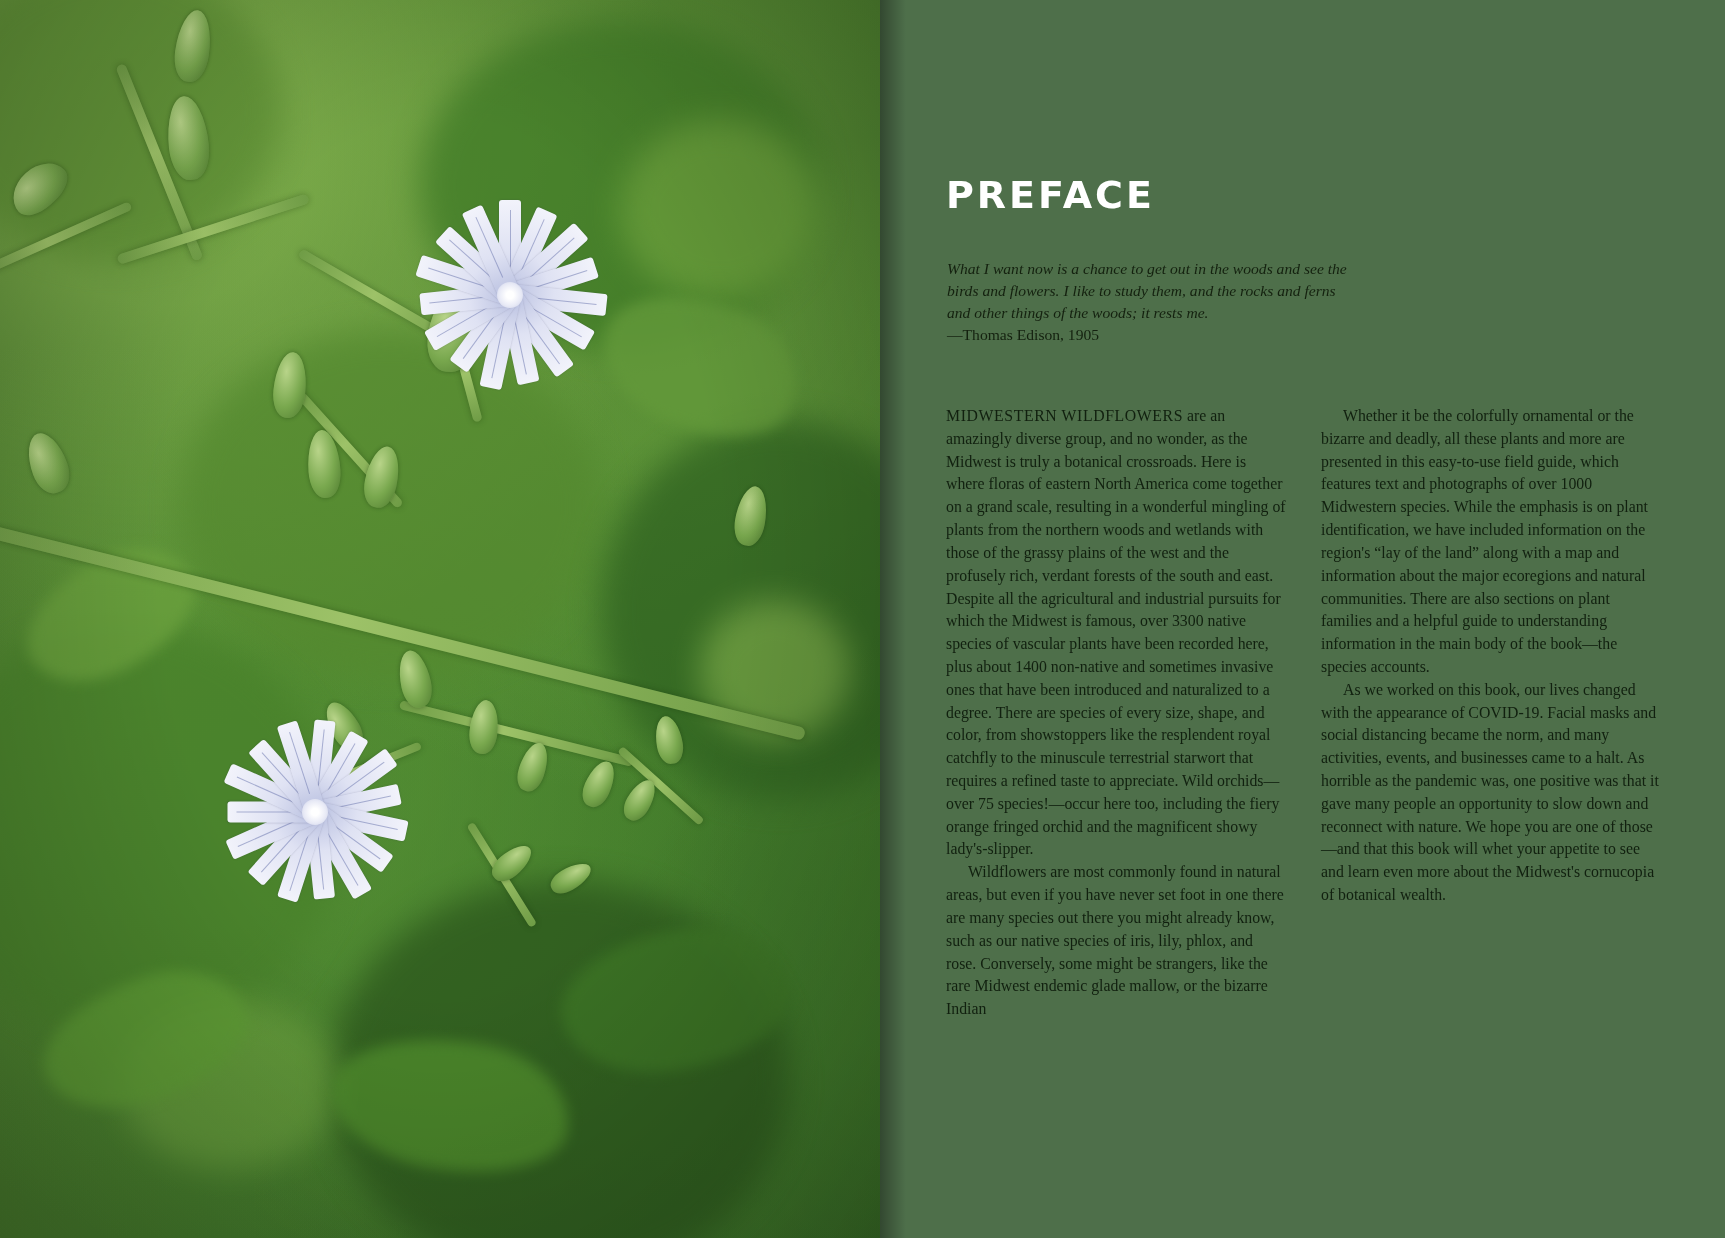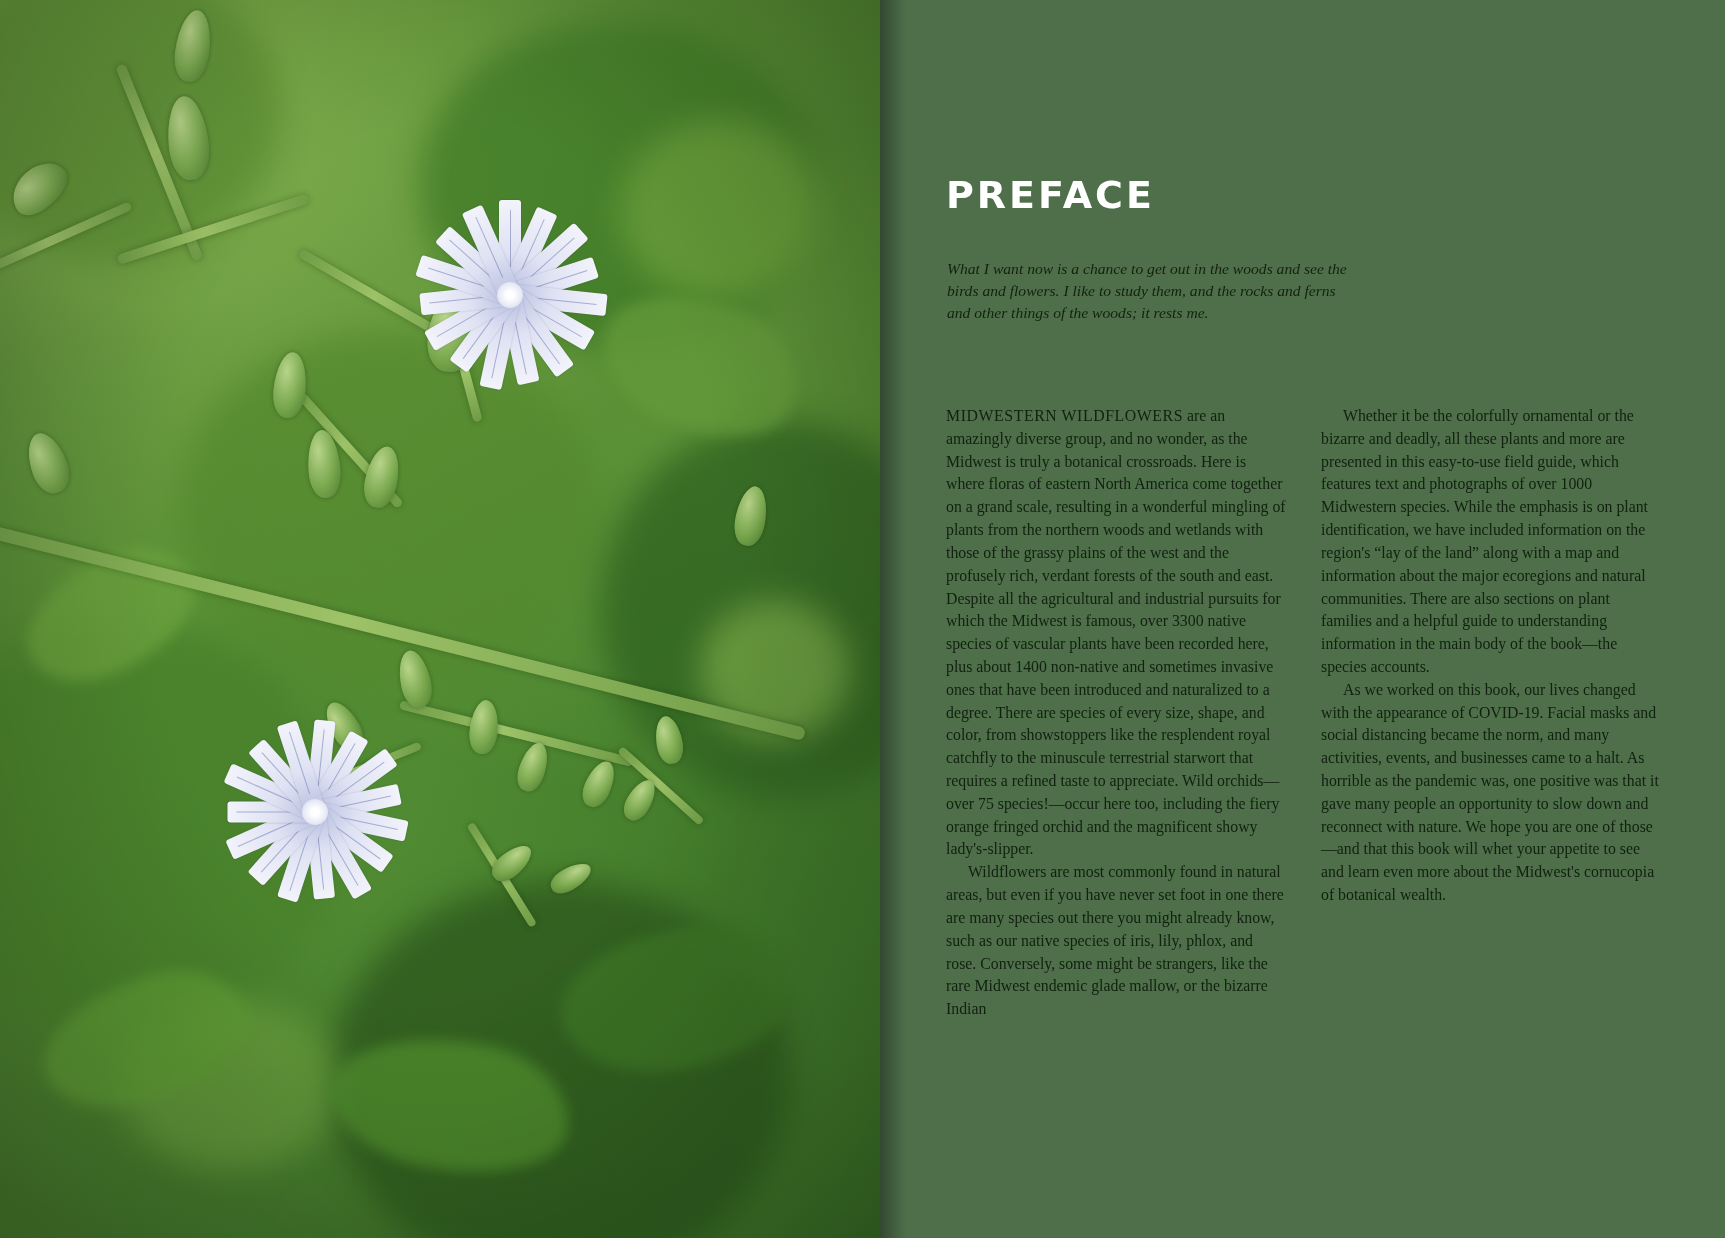--- a/index.html
+++ b/index.html
@@ -281,20 +281,21 @@
     <div class="vignette"></div>
   </div>
 
   <div class="text-page">
     <div class="page-inner">
 
       <h1 class="preface-title">PREFACE</h1>
 
       <div class="epigraph">
         <span>What I want now is a chance to get out in the woods and see the birds and flowers. I like to study them, and the rocks and ferns and other things of the woods; it rests me.</span>
+        <span class="epigraph-attr">—Thomas Edison, 1905</span>
       </div>
 
       <div class="columns">
 
         <div class="col">
           <p><span class="smallcaps">MIDWESTERN WILDFLOWERS</span><span> are an amazingly diverse group, and no wonder, as the Midwest is truly a botanical crossroads. Here is where floras of eastern North America come together on a grand scale, resulting in a wonderful mingling of plants from the northern woods and wetlands with those of the grassy plains of the west and the profusely rich, verdant forests of the south and east. Despite all the agricultural and industrial pursuits for which the Midwest is famous, over 3300 native species of vascular plants have been recorded here, plus about 1400 non-native and sometimes invasive ones that have been introduced and naturalized to a degree. There are species of every size, shape, and color, from showstoppers like the resplendent royal catchfly to the minuscule terrestrial starwort that requires a refined taste to appreciate. Wild orchids—over 75 species!—occur here too, including the fiery orange fringed orchid and the magnificent showy lady's-slipper.</span></p>
           <p class="indent">Wildflowers are most commonly found in natural areas, but even if you have never set foot in one there are many species out there you might already know, such as our native species of iris, lily, phlox, and rose. Conversely, some might be strangers, like the rare Midwest endemic glade mallow, or the bizarre Indian</p>
         </div>
 
         <div class="col">

